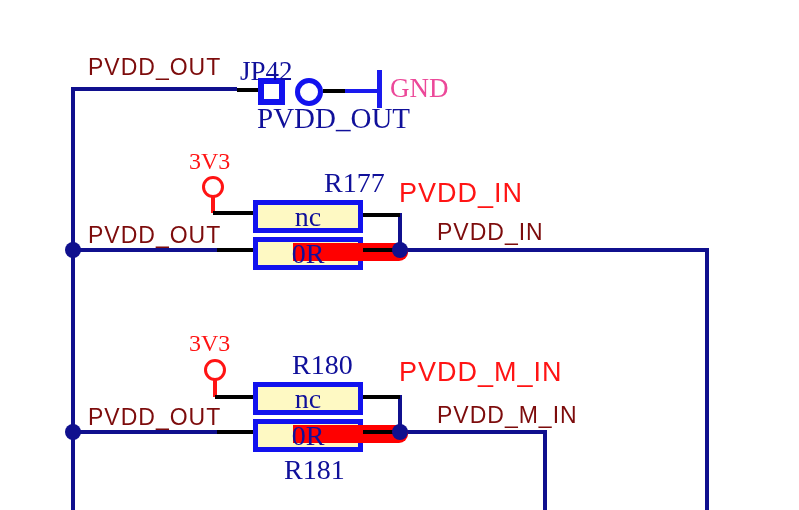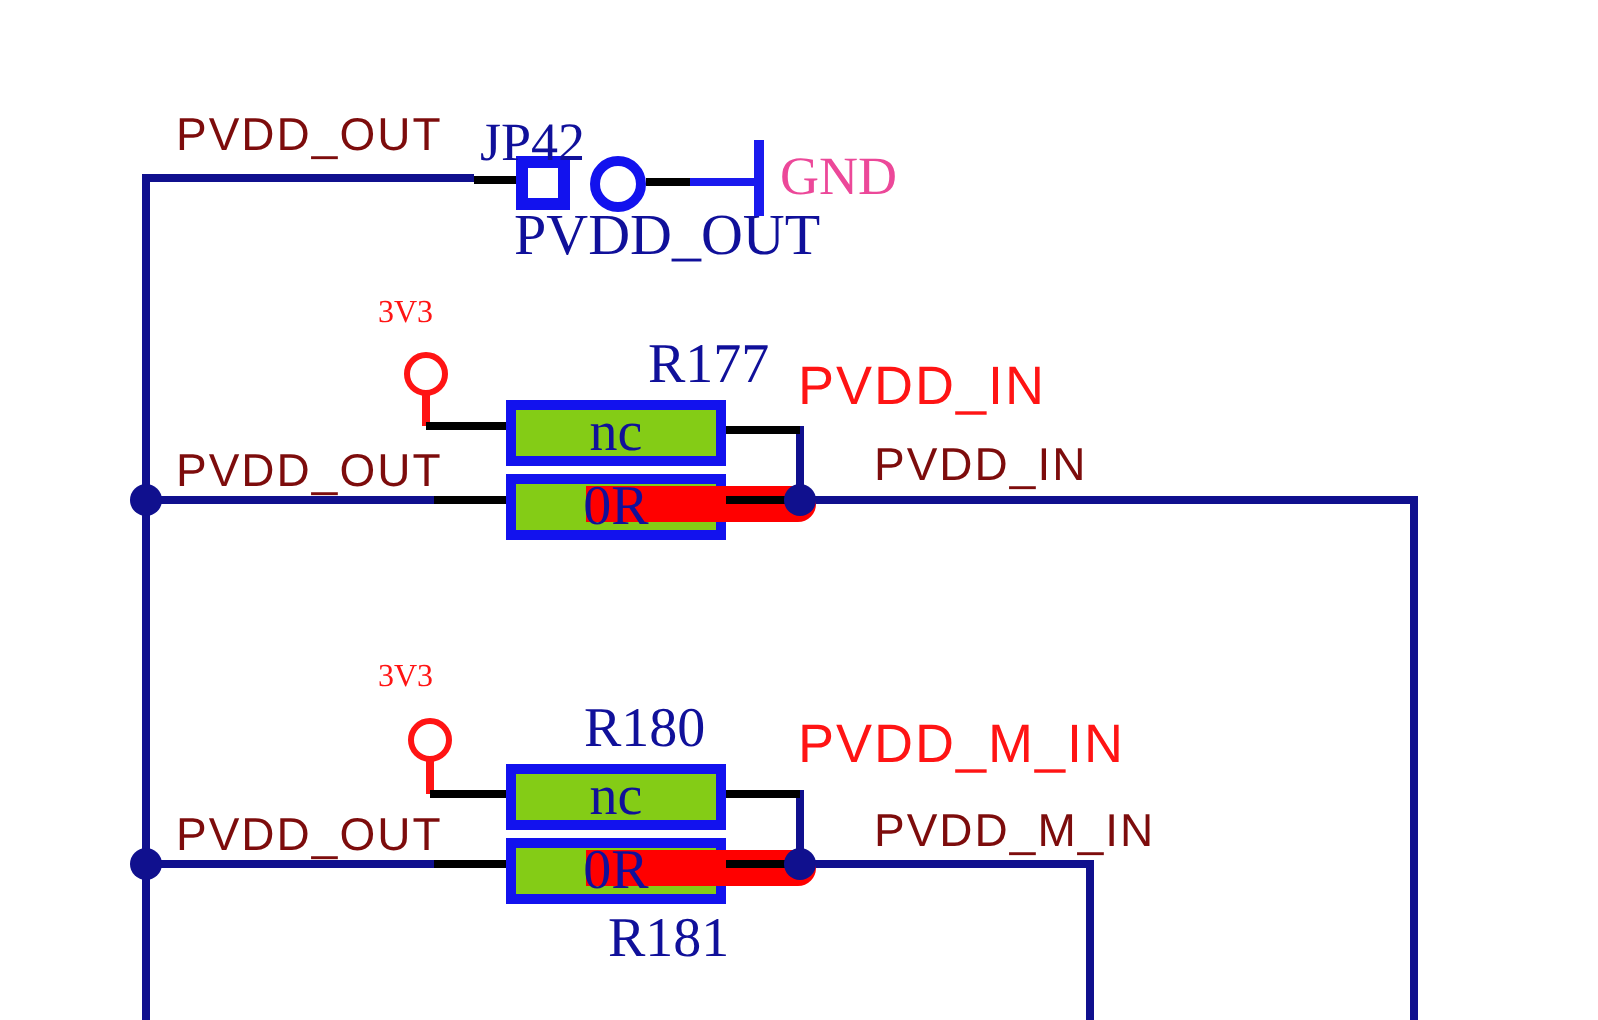--- a/index.html
+++ b/index.html
@@ -18,29 +18,29 @@
   .pad-square { position:absolute; width:27px; height:27px; box-sizing:border-box;
                 border:6px solid #1212ee; background:#ffffff; z-index:4; }
   .pad-circle { position:absolute; width:28px; height:28px; box-sizing:border-box;
                 border:5px solid #1212ee; border-radius:50%; background:#ffffff; z-index:4; }
   .gnd-bar { position:absolute; width:5px; height:38px; background:#1a1aee; }
   
   .pwr-circle { position:absolute; width:22px; height:22px; box-sizing:border-box;
                 border:3px solid #ff1414; border-radius:50%; background:#ffffff; }
   
   .resbox { position:absolute; width:110px; height:33px; box-sizing:border-box;
-            border:5px solid #1212ee; background:#84cc16;
+            border:5px solid #1212ee; background:#fef9c3;
             display:flex; align-items:center; justify-content:center; z-index:3; }
   .resbox .val { position:relative; z-index:3; color:#10109a; font-size:28px; line-height:1; }
   .hl-band { position:absolute; left:35px; top:1px; width:115px; height:18px;
              background:#ff0000; border-radius:0 10px 10px 0; z-index:1; }
   
   .t { position:absolute; line-height:1; white-space:nowrap; z-index:5; }
   .serif-navy { color:#10109a; font-size:28px; }
-  .serif-red  { color:#ff1414; font-size:16px; }
+  .serif-red  { color:#ff1414; font-size:24px; }
   .serif-gnd  { color:#ec4899; font-size:27px; }
   .sans  { font-family:"Liberation Sans", "DejaVu Sans", sans-serif; }
   .net-maroon { color:#7d0c0c; font-size:23px; letter-spacing:1px; }
   .net-red    { color:#ff1414; font-size:27px; letter-spacing:1px; }
   .big-navy   { color:#10109a; font-size:29px; } .z4 { z-index:4; }
 </style>
 </head>
 <body>
 
 <div id="canvas">
@@ -101,21 +101,21 @@
   <div class="resbox" style="left:253px; top:382px;">
     <span class="val">nc</span>
   </div>
   <div class="resbox" style="left:253px; top:419px;">
     <div class="hl-band"></div>
     <span class="val">0R</span>
   </div>
   <div class="dot" style="left:392px; top:424px;"></div>
 
   <div class="t serif-navy" style="left:292px; top:351px;">R180</div>
-  <div class="t serif-navy" style="left:304px; top:456px;">R181</div>
+  <div class="t serif-navy" style="left:284px; top:456px;">R181</div>
   <div class="t sans net-maroon" style="left:88px; top:406px;">PVDD_OUT</div>
   <div class="t sans net-red" style="left:399px; top:359px;">PVDD_M_IN</div>
   <div class="t sans net-maroon" style="left:437px; top:404px;">PVDD_M_IN</div>
 
   <div class="dot" style="left:65px; top:242px;"></div>
   <div class="dot" style="left:65px; top:424px;"></div>
 
 </div>
 
 </body></html>

